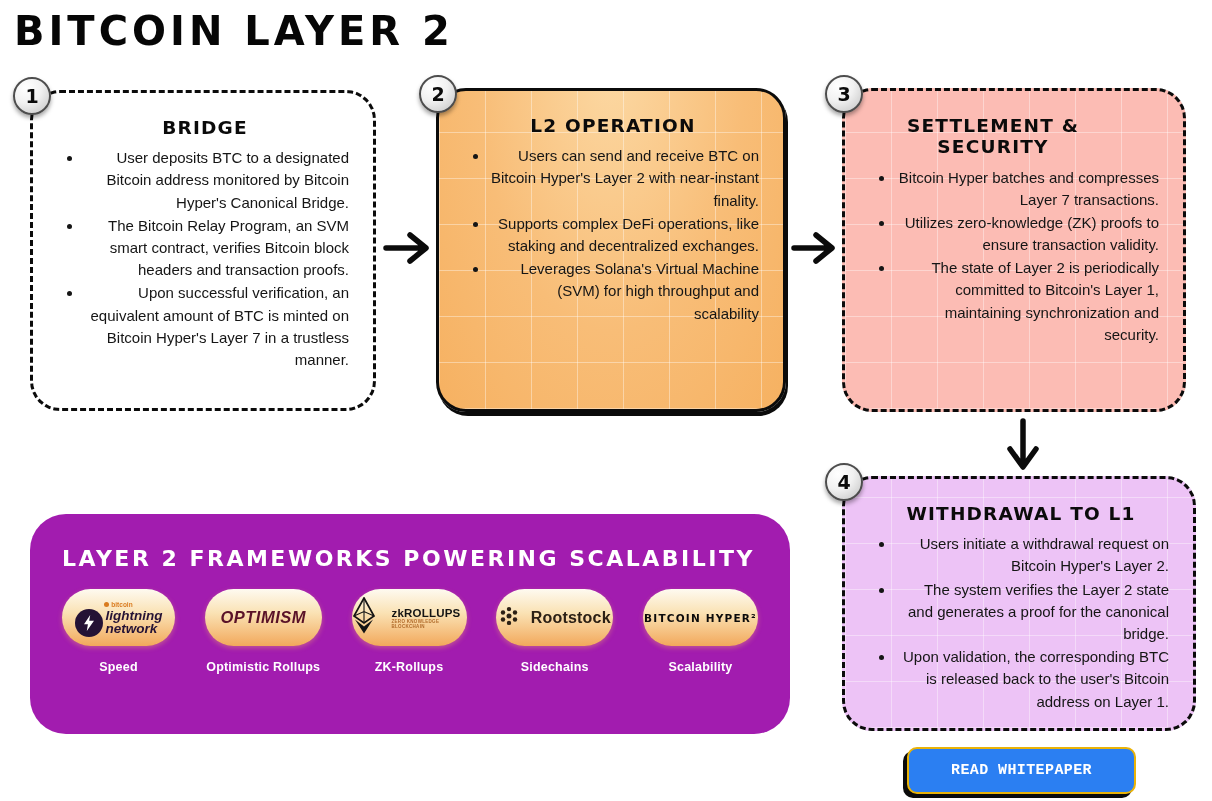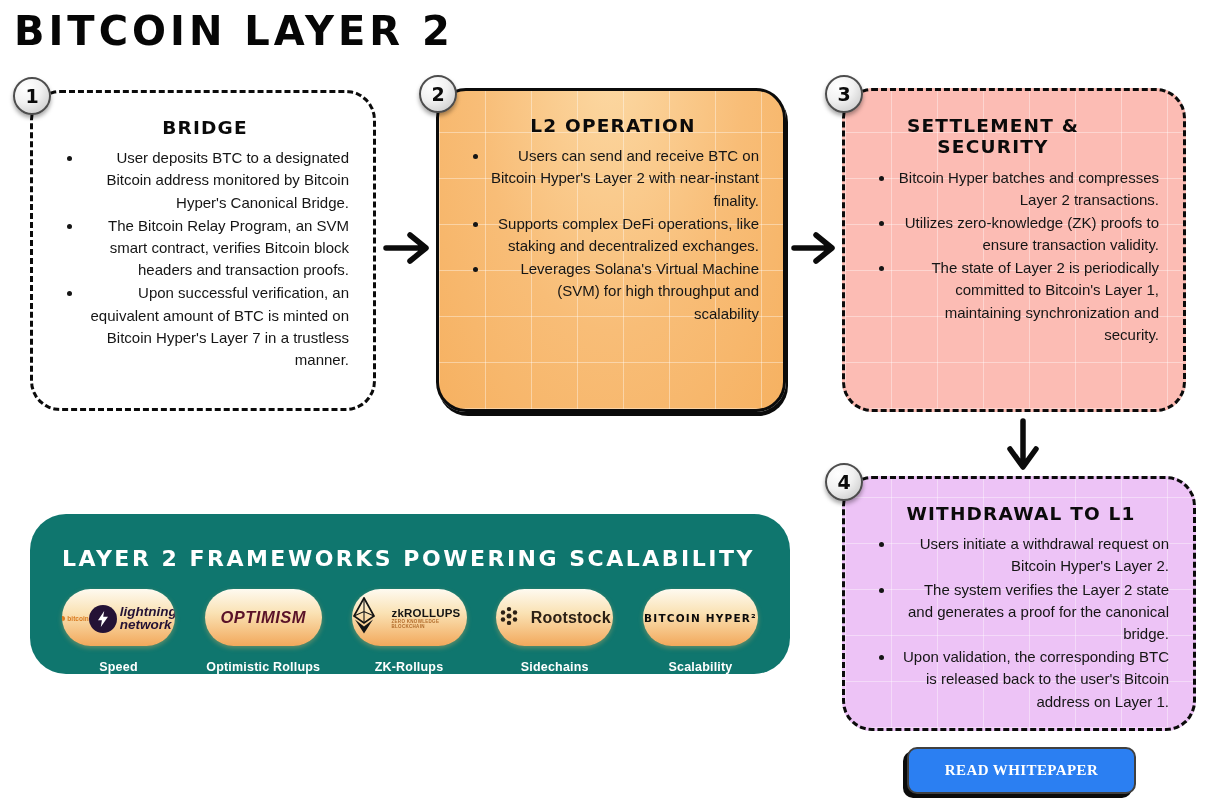--- a/index.html
+++ b/index.html
@@ -79,22 +79,22 @@
   }
 
   
   .arrow { position: absolute; display: flex; align-items: center; justify-content: center; }
   .arrow-1 { left: 383px; top: 227px; width: 50px; height: 42px; }
   .arrow-2 { left: 791px; top: 227px; width: 48px; height: 42px; }
   .arrow-down { left: 1001px; top: 417px; width: 44px; height: 55px; }
 
   
   .banner {
-    position: absolute; left: 30px; top: 514px; width: 760px; height: 160px;
-    background: #0f766e; border-radius: 36px;
+    position: absolute; left: 30px; top: 514px; width: 760px; height: 220px;
+    background: #a21caf; border-radius: 36px;
     padding: 28px 32px 0 32px;
   }
   .banner h2 {
     font-family: "DejaVu Sans", sans-serif;
     font-weight: 900; font-size: 22px; letter-spacing: 2.5px;
     color: #ffffff; margin: 4px 0 18px 0; white-space: nowrap;
   }
   .pills { display: flex; justify-content: space-between; align-items: flex-start; }
   .pill-group { display: flex; flex-direction: column; align-items: center; }
   .pill {
@@ -103,21 +103,21 @@
     box-shadow: 0 2px 5px rgba(255,190,100,.35);
     display: flex; align-items: center; justify-content: center;
     position: relative; overflow: hidden;
   }
   .caption {
     margin-top: 14px; color: #ffffff; font-weight: 700; font-size: 12.5px;
     letter-spacing: .2px;
   }
 
   
-  .pill-ln { width: 113px; flex-direction: row; padding-top: 3px; }
+  .pill-ln { width: 113px; flex-direction: column; padding-top: 3px; }
   .ln-top {
     font-size: 6.5px; font-weight: 700; color: #d97b1f;
     display: flex; align-items: center; gap: 2px; margin-bottom: 1px;
   }
   .btc-dot { width: 5px; height: 5px; border-radius: 50%; background: #d97b1f; display: inline-block; }
   .ln-row { display: flex; align-items: center; gap: 3px; }
   .ln-circle {
     width: 28px; height: 28px; border-radius: 50%; background: #241235;
     display: flex; align-items: center; justify-content: center; flex: 0 0 auto;
   }
@@ -147,23 +147,23 @@
   
   .pill-bh { width: 115px; }
   .bh-text {
     font-family: "DejaVu Sans", sans-serif;
     font-weight: 900; font-size: 10.5px; letter-spacing: 1.2px; color: #0b0b0b;
   }
 
   
   .cta-button {
     position: absolute; left: 907px; top: 747px; width: 229px; height: 47px;
-    background: #2b7ff2; border: 2px solid #404040; border-radius: 10px;
+    background: #2b7ff2; border: 2px solid #eab308; border-radius: 10px;
     box-shadow: -4px 4px 0 #0b0b0b;
-    color: #ffffff; font-family: Liberation Serif, serif;
+    color: #ffffff; font-family: Liberation Mono, monospace;
     font-weight: 700; font-size: 15px; letter-spacing: .4px;
     display: flex; align-items: center; justify-content: center;
     cursor: pointer;
   }
 </style>
 </head>
 <body>
 
 <div class="canvas">
 
@@ -198,21 +198,21 @@
   <div class="arrow arrow-2">
     <svg width="48" height="40" viewBox="0 0 48 40" aria-hidden="true">
       <path d="M3 20 H39 M25 7 L41 20 L25 33" stroke="#0b0b0b" stroke-width="5.5" fill="none" stroke-linecap="round" stroke-linejoin="round"></path>
     </svg>
   </div>
 
   <section class="card card-settlement">
     <div class="step-badge">3</div>
     <h2>SETTLEMENT &amp; SECURITY</h2>
     <ul>
-      <li>Bitcoin Hyper batches and compresses Layer 2 transactions.</li>
+      <li>Bitcoin Hyper batches and compresses Layer 7 transactions.</li>
       <li>Utilizes zero-knowledge (ZK) proofs to ensure transaction validity.</li>
       <li>The state of Layer 2 is periodically committed to Bitcoin's Layer 1, maintaining synchronization and security.</li>
     </ul>
   </section>
 
   <div class="arrow arrow-down">
     <svg width="40" height="54" viewBox="0 0 40 54" aria-hidden="true">
       <path d="M20 3 V45 M7 31 L20 49 L33 31" stroke="#0b0b0b" stroke-width="5.5" fill="none" stroke-linecap="round" stroke-linejoin="round"></path>
     </svg>
   </div>

